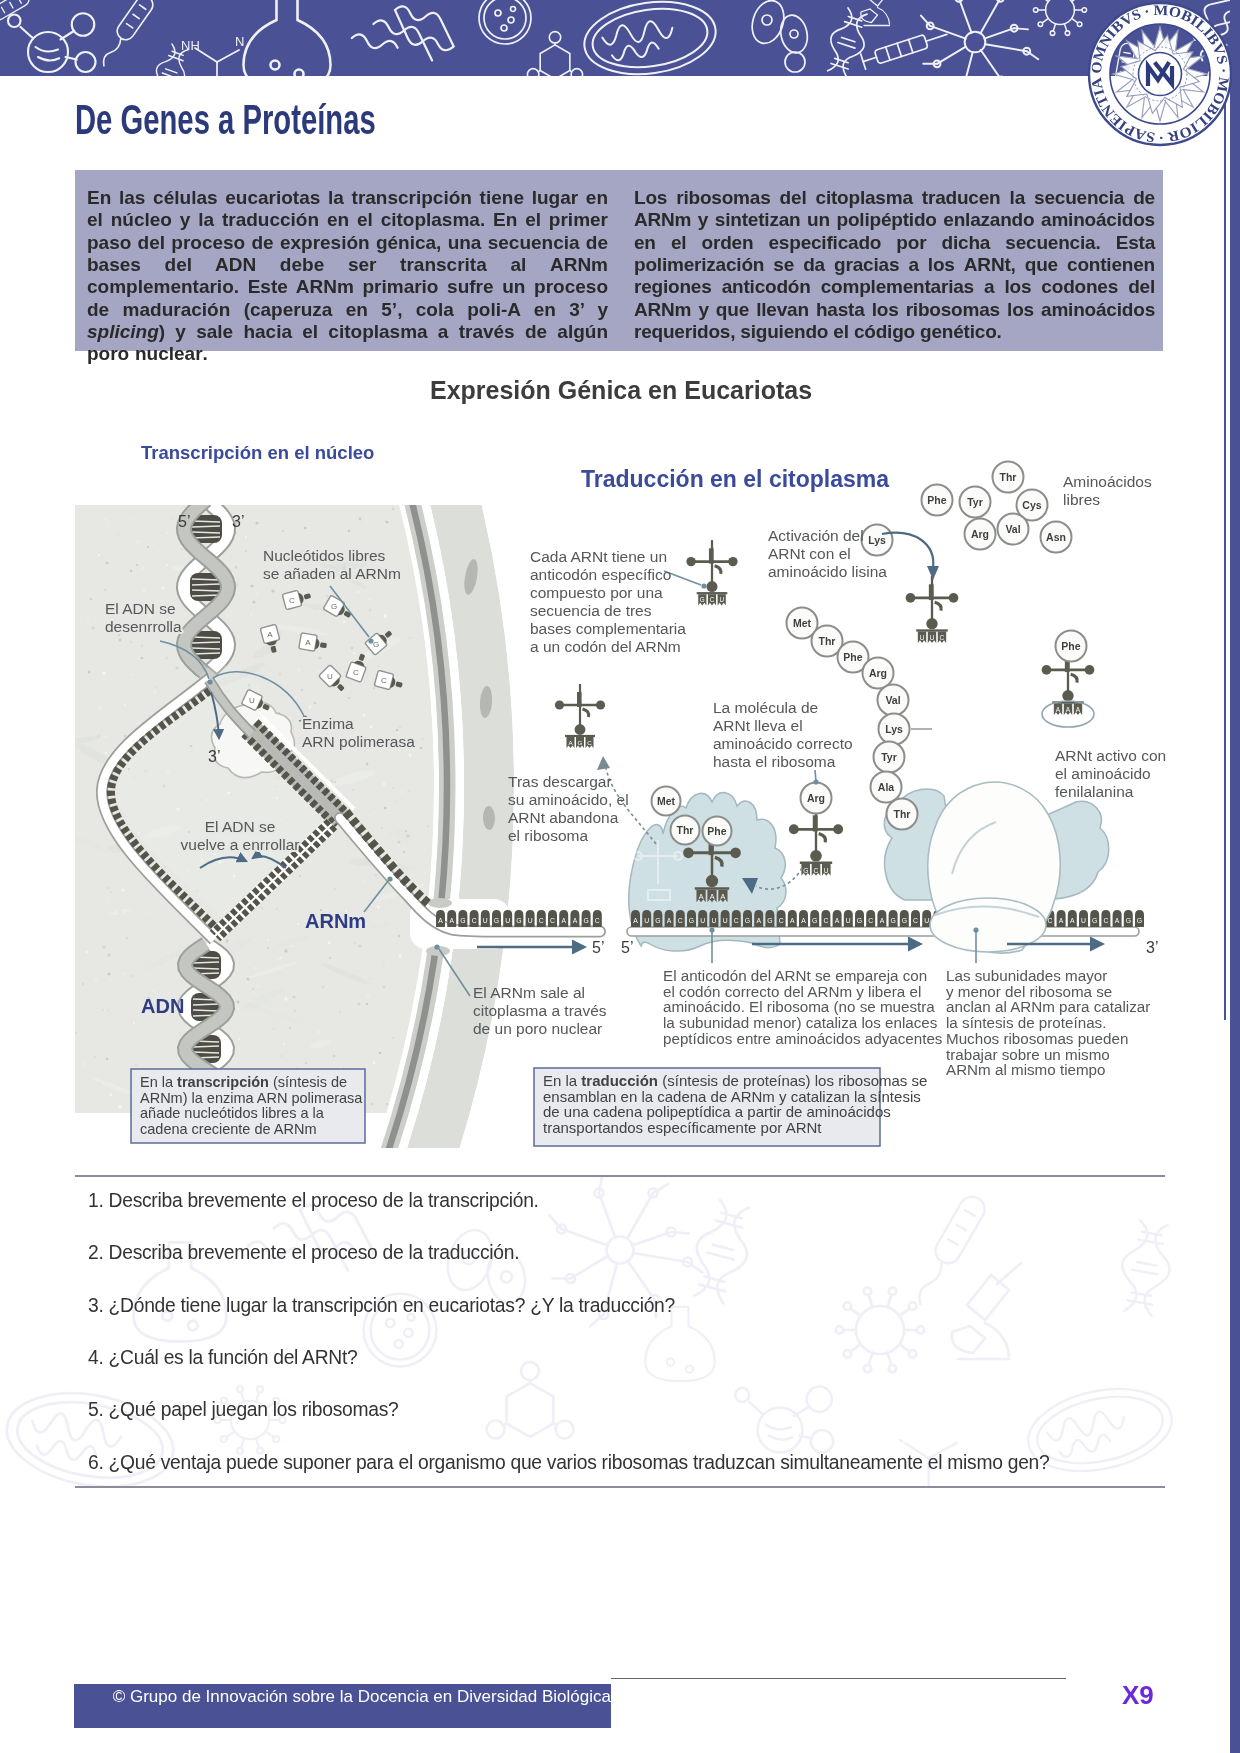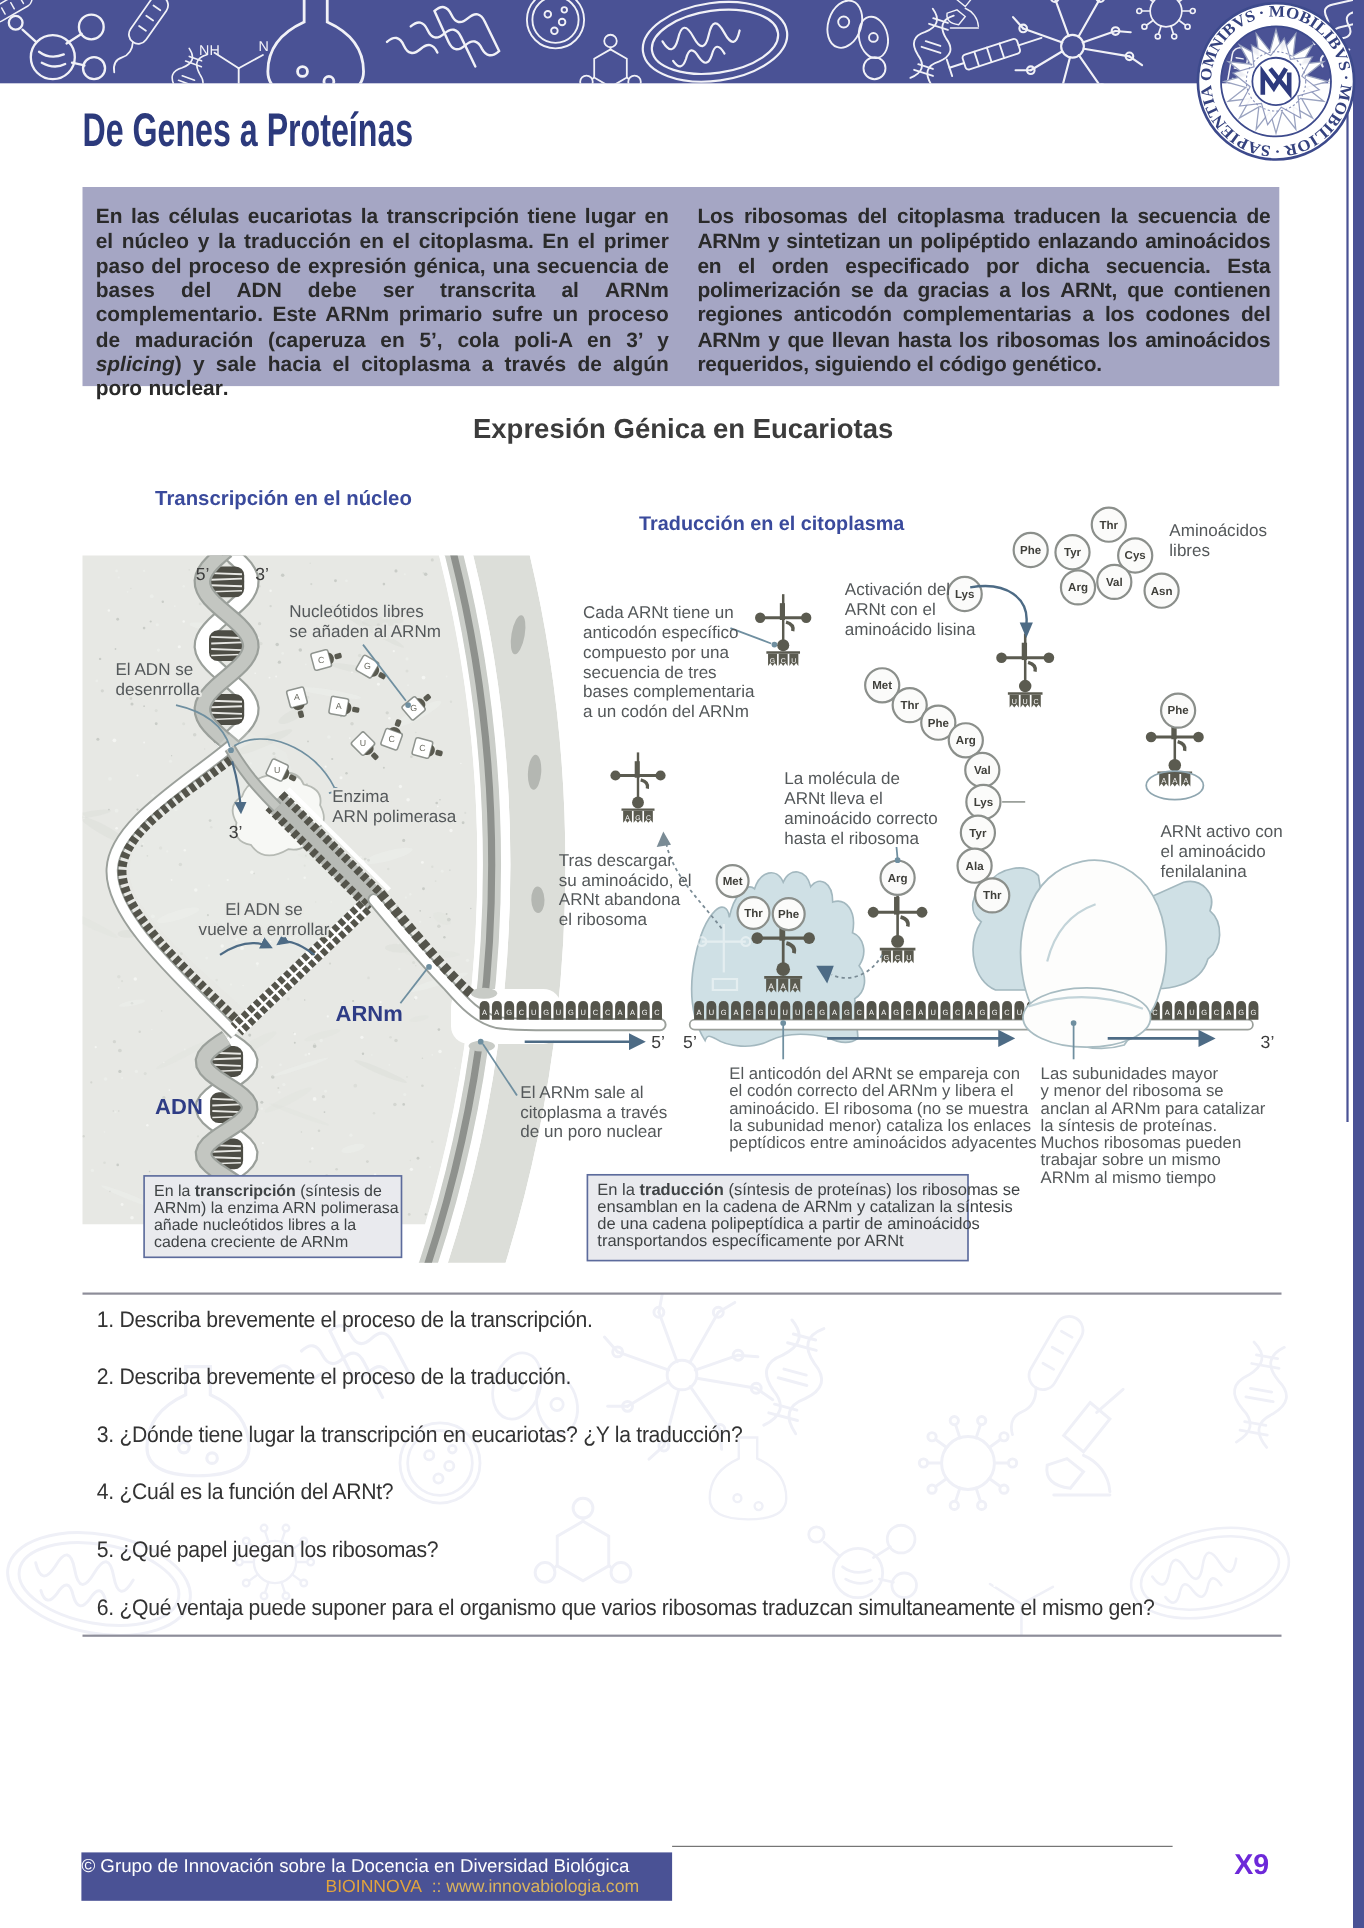--- a/index.html
+++ b/index.html
@@ -212,21 +212,21 @@
 
 <div class="abs" style="left:75px;top:95px;font-size:43px;font-weight:bold;color:#2c3a7c;transform:scaleX(0.68);transform-origin:left top;white-space:nowrap">De Genes a Proteínas</div>
 
 <div class="abs" style="left:75px;top:170px;width:1088px;height:181px;background:#a5a6c4"></div>
 <div class="abs just" style="left:87px;top:187px;width:521px;font-size:19px;line-height:22.35px;word-spacing:0.5px;color:#2a2a2a">En las <b>células eucariotas</b> la transcripción tiene lugar en el núcleo y la traducción en el citoplasma. En el primer paso del proceso de expresión génica, una secuencia de bases del ADN debe ser transcrita al <b>ARNm</b> complementario. Este ARNm primario sufre un proceso de <b>maduración</b> (caperuza en 5’, cola poli-A en 3’ y <i>splicing</i>) y sale hacia el citoplasma a través de algún <b>poro nuclear</b>.</div>
 <div class="abs just" style="left:634px;top:187px;width:521px;font-size:19px;line-height:22.35px;letter-spacing:-0.2px;color:#2a2a2a">Los <b>ribosomas</b> del citoplasma traducen la secuencia de ARNm y sintetizan un <b>polipéptido</b> enlazando aminoácidos en el orden especificado por dicha secuencia. Esta polimerización se da gracias a los <b>ARNt</b>, que contienen regiones anticodón complementarias a los codones del ARNm y que llevan hasta los ribosomas los aminoácidos requeridos, siguiendo el <b>código genético</b>.</div>
 
 <div class="abs" style="left:0;top:376px;width:1242px;text-align:center;font-size:25px;font-weight:bold;color:#3c3c3c">Expresión Génica en Eucariotas</div>
 
 <div class="abs" style="left:141px;top:442px;font-size:18.5px;font-weight:bold;color:#3a4a9c">Transcripción en el núcleo</div>
-<div class="abs" style="left:581px;top:466px;font-size:18px;font-weight:bold;color:#3a4a9c">Traducción en el citoplasma</div>
+<div class="abs" style="left:581px;top:466px;font-size:23px;font-weight:bold;color:#3a4a9c">Traducción en el citoplasma</div>
 
 <svg width="1240" height="760" viewBox="0 420 1240 760" style="position:absolute;left:0;top:420px" xmlns="http://www.w3.org/2000/svg">
       <defs>
         <marker id="ah" viewBox="0 0 10 10" refX="8" refY="5" markerWidth="5.6" markerHeight="5.6" orient="auto-start-reverse">
           <path d="M0,0 L10,5 L0,10 z" fill="#4d6b85"></path>
         </marker>
         <marker id="ahb" viewBox="0 0 10 10" refX="8" refY="5" markerWidth="6.5" markerHeight="6.5" orient="auto-start-reverse">
           <path d="M0,0 L10,5 L0,10 z" fill="#4d6b85"></path>
         </marker>
         <clipPath id="nucclip">
@@ -1358,16 +1358,15 @@
 <div class="abs" style="left:75px;top:1486px;width:1090px;height:1.6px;background:#8d8d99"></div>
 <div class="abs" style="left:88px;top:1188px;font-size:20.5px;color:#333;letter-spacing:-0.3px;transform:scaleX(0.94);transform-origin:left top;white-space:nowrap">1. Describa brevemente el proceso de la transcripción.</div>
 <div class="abs" style="left:88px;top:1240.3px;font-size:20.5px;color:#333;letter-spacing:-0.3px;transform:scaleX(0.94);transform-origin:left top;white-space:nowrap">2. Describa brevemente el proceso de la traducción.</div>
 <div class="abs" style="left:88px;top:1292.6px;font-size:20.5px;color:#333;letter-spacing:-0.3px;transform:scaleX(0.94);transform-origin:left top;white-space:nowrap">3. ¿Dónde tiene lugar la transcripción en eucariotas? ¿Y la traducción?</div>
 <div class="abs" style="left:88px;top:1344.8999999999999px;font-size:20.5px;color:#333;letter-spacing:-0.3px;transform:scaleX(0.94);transform-origin:left top;white-space:nowrap">4. ¿Cuál es la función del ARNt?</div>
 <div class="abs" style="left:88px;top:1397.1999999999998px;font-size:20.5px;color:#333;letter-spacing:-0.3px;transform:scaleX(0.94);transform-origin:left top;white-space:nowrap">5. ¿Qué papel juegan los ribosomas?</div>
 <div class="abs" style="left:88px;top:1449.4999999999998px;font-size:20.5px;color:#333;letter-spacing:-0.3px;transform:scaleX(0.94);transform-origin:left top;white-space:nowrap">6. ¿Qué ventaja puede suponer para el organismo que varios ribosomas traduzcan simultaneamente el mismo gen?</div>
 
 <div class="abs" style="left:611px;top:1678px;width:455px;height:1.2px;background:#666"></div>
 <div class="abs" style="left:74px;top:1684px;width:537px;height:44px;background:#4a5295"></div>
-<div class="abs" style="left:74px;top:1687px;width:537px;text-align:left;font-size:17px;color:#ffffff">© Grupo de Innovación sobre la Docencia en Diversidad Biológica</div>
-<div class="abs" style="left:74px;top:1707px;width:507px;text-align:right;font-size:16px;color:#d9b35e"><span style="color:#e2a33c">BIOINNOVA</span>&nbsp; :: www.innovabiologia.com</div>
+<div class="abs" style="left:74px;top:1687px;width:537px;text-align:right;font-size:17px;color:#ffffff">© Grupo de Innovación sobre la Docencia en Diversidad Biológica</div>
 <div class="abs" style="left:1122px;top:1680px;font-size:26px;font-weight:bold;color:#6d28d9">X9</div>
 
 </div>
 </body></html>

